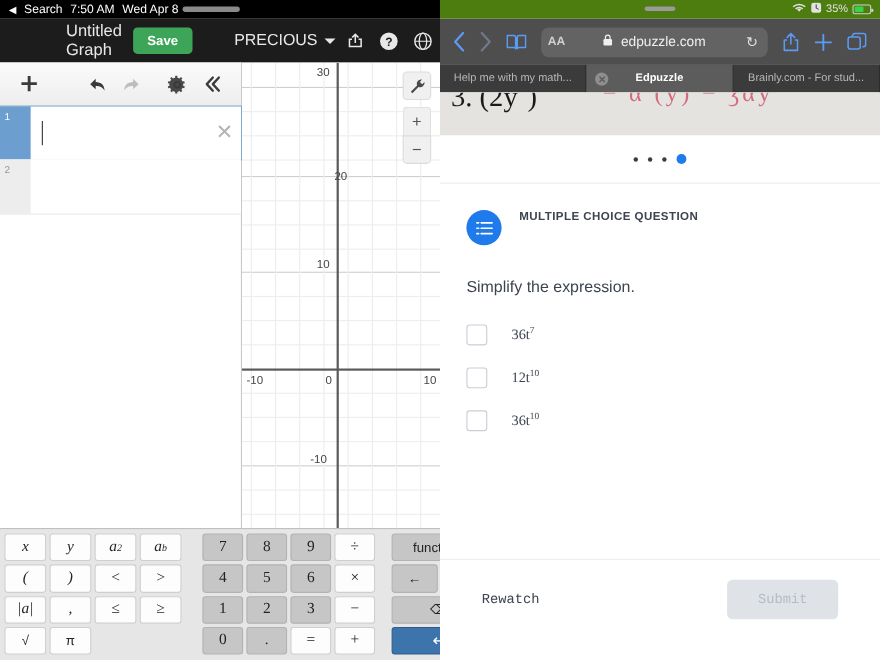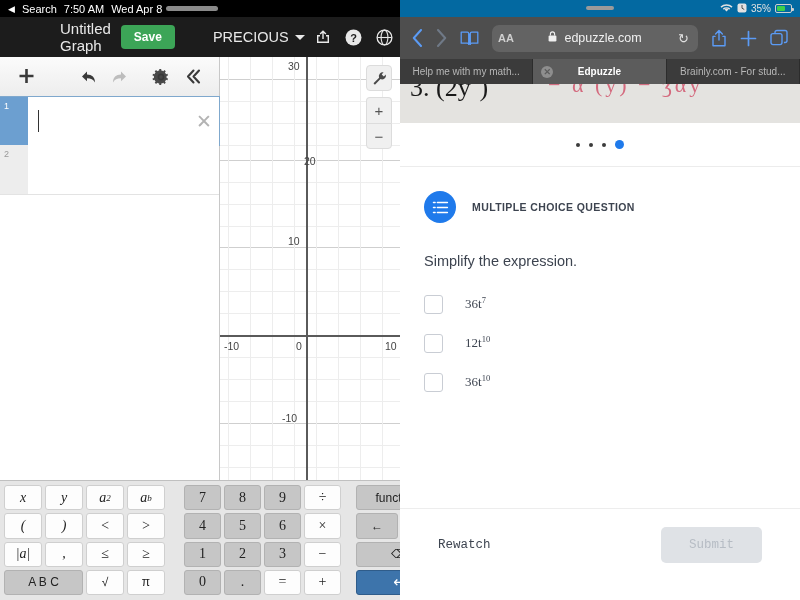--- a/index.html
+++ b/index.html
@@ -102,21 +102,21 @@
   .key.op { background: #fdfdfd; font-style: normal; }
   .key.grey { background: #c6c6c6; border-color: #b2b2b2; font-style: normal; font-family: "Liberation Sans", sans-serif; font-size: 12px; }
   .key.plain { font-style: normal; font-family: "Liberation Sans", sans-serif; font-size: 12px; }
   .key.blue { background: #3d74ab; border-color: #2f5c8a; color: #fff; font-style: normal; font-size: 15px; }
   .key.span2 { grid-column: span 2; }
   .key sup { font-size: 9px; vertical-align: super; }
 
   
   .safari { position: relative; width: 400px; height: 600px; background: #fff; overflow: hidden; }
   .sf-status {
-    height: 17px; background: #0369a1; display: flex; align-items: center;
+    height: 17px; background: #4d7c0f; display: flex; align-items: center;
     justify-content: flex-end; padding: 0 8px; gap: 4px; color: #e2e2e2; font-size: 10px; position: relative;
   }
   .sf-status .pill { position: absolute; left: 50%; transform: translateX(-50%); top: 6px; width: 28px; height: 4px; border-radius: 2px; background: #9a9a9a; }
   .batt { width: 17px; height: 9px; border: 1px solid #cfcfcf; border-radius: 2px; position: relative; padding: 1px; }
   .batt:after { content: ''; position: absolute; right: -3px; top: 2.5px; width: 2px; height: 3px; background: #cfcfcf; border-radius: 0 1px 1px 0; }
   .batt i { display: block; height: 100%; width: 65%; background: #3bd14b; border-radius: 1px; }
 
   .sf-toolbar { height: 42px; background: #4e4e4e; display: flex; align-items: center; padding: 0 12px; gap: 13px; }
   .sf-ico { cursor: pointer; display: flex; align-items: center; justify-content: center; }
   .sf-ico.dim { opacity: .42; }
@@ -153,21 +153,21 @@
   .vs-red {
     position: absolute; top: -12px; left: 148px; font-size: 22px;
     color: #d46a7e; font-family: "Liberation Serif", serif; white-space: nowrap; letter-spacing: 3px;
   }
 
   .dots { height: 44px; display: flex; align-items: center; justify-content: center; gap: 9px; background: #fff; border-bottom: 1px solid #ececec; }
   .dot { width: 4px; height: 4px; border-radius: 50%; background: #3c3c3c; }
   .dot.active { width: 9px; height: 9px; background: #1f7aeb; }
 
   .q-wrap { padding: 24px 24px 0 24px; }
-  .q-head { display: flex; align-items: center; gap: 16px; }
+  .q-head { display: flex; align-items: flex-start; gap: 16px; }
   .q-badge {
     width: 32px; height: 32px; border-radius: 50%; background: #1f7aeb;
     display: flex; align-items: center; justify-content: center; flex-shrink: 0;
   }
   .q-type { font-size: 10.5px; font-weight: bold; color: #3d4450; letter-spacing: .4px; }
   .q-prompt { margin-top: 30px; font-size: 14.5px; color: #3d4450; }
   .q-expr { margin-top: 10px; font-size: 14px; color: #3d4450; font-family: "Liberation Serif", serif; }
   .q-expr sup { font-size: 9px; }
 
   .opts { margin-top: 26px; display: flex; flex-direction: column; gap: 20px; }
@@ -346,21 +346,20 @@
         <div class="key">a<sup>2</sup></div>
         <div class="key">a<sup>b</sup></div>
         <div class="key">(</div>
         <div class="key">)</div>
         <div class="key">&lt;</div>
         <div class="key">&gt;</div>
         <div class="key">|a|</div>
         <div class="key">,</div>
         <div class="key">≤</div>
         <div class="key">≥</div>
-        <div class="key grey span2">A B C</div>
         <div class="key plain">√</div>
         <div class="key plain">π</div>
       </div>
 
       <div class="kb-sec kb-mid">
         <div class="key num">7</div>
         <div class="key num">8</div>
         <div class="key num">9</div>
         <div class="key op">÷</div>
         <div class="key num">4</div>

